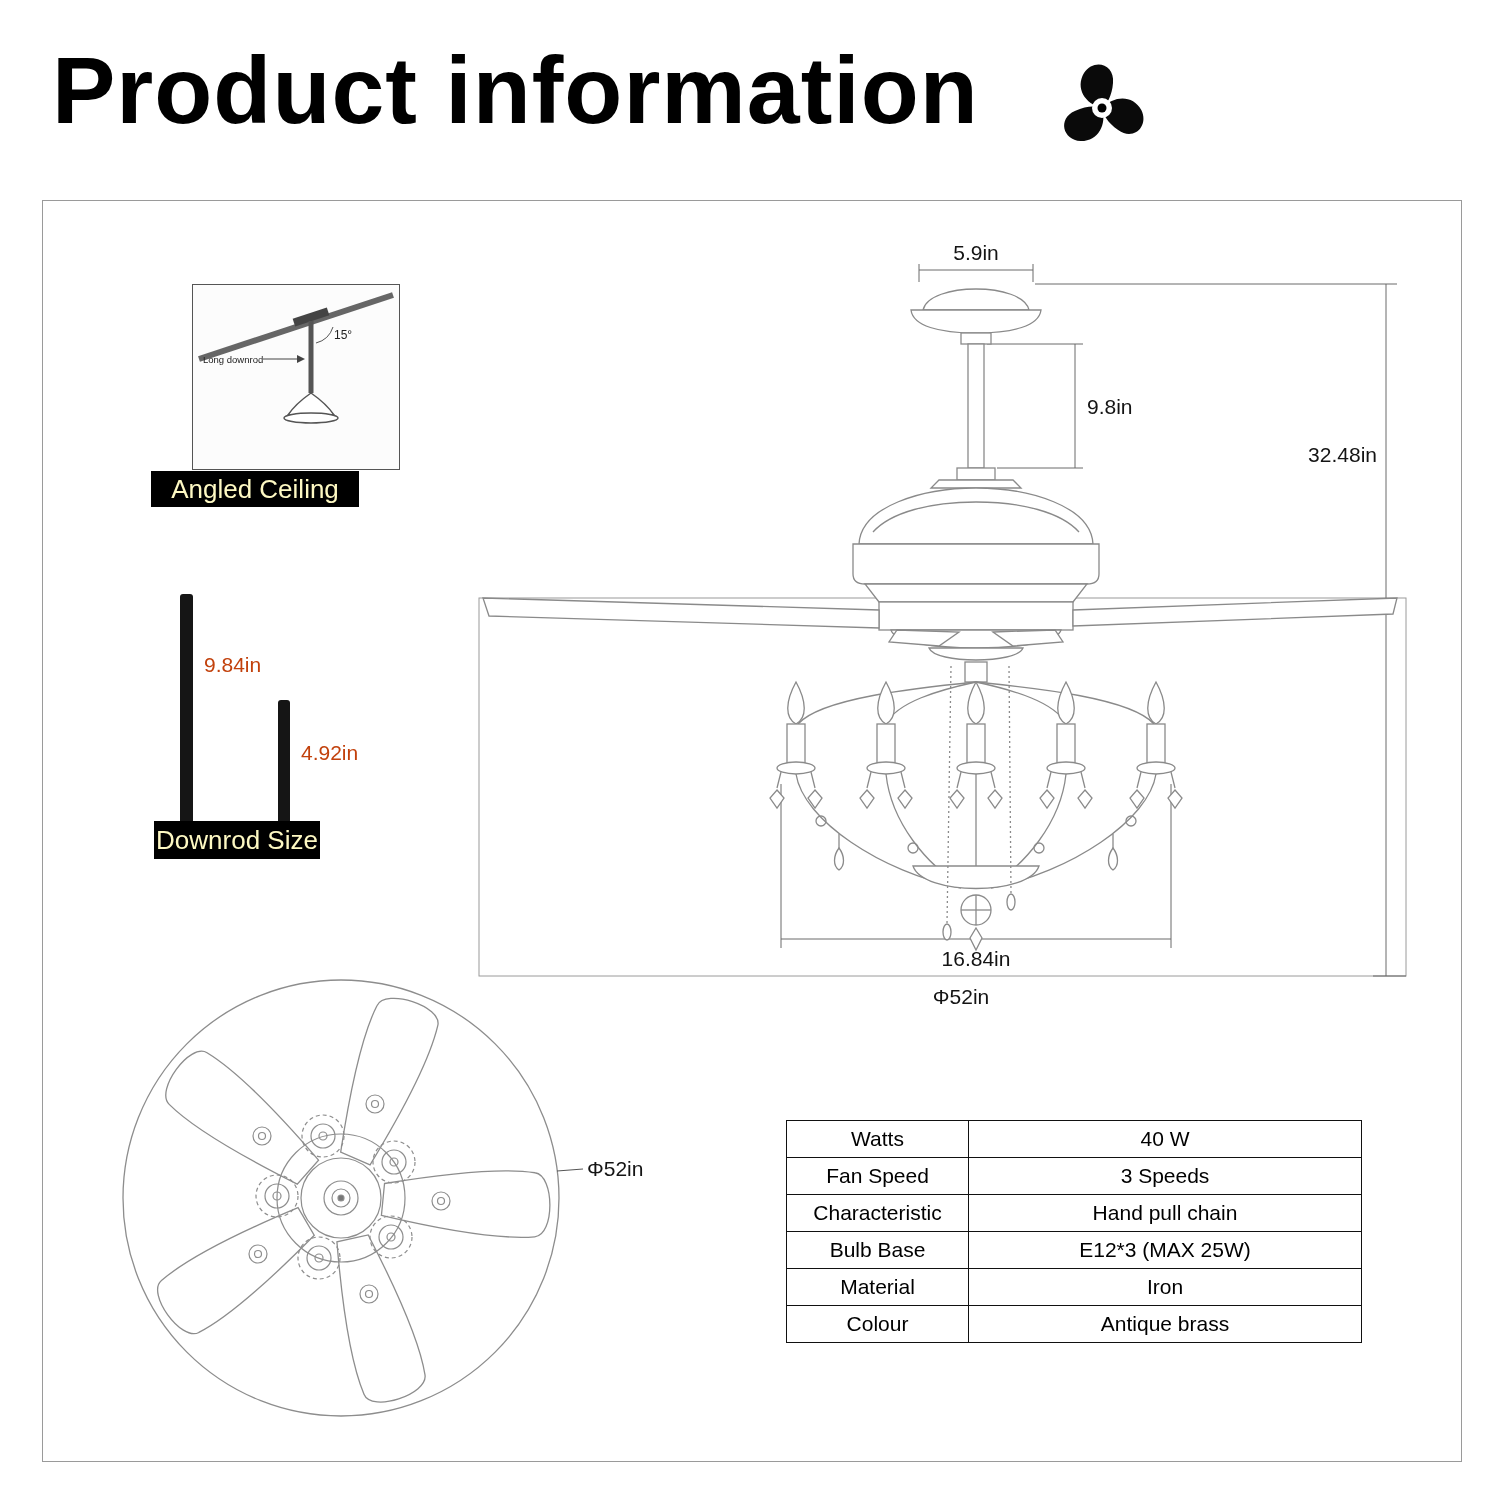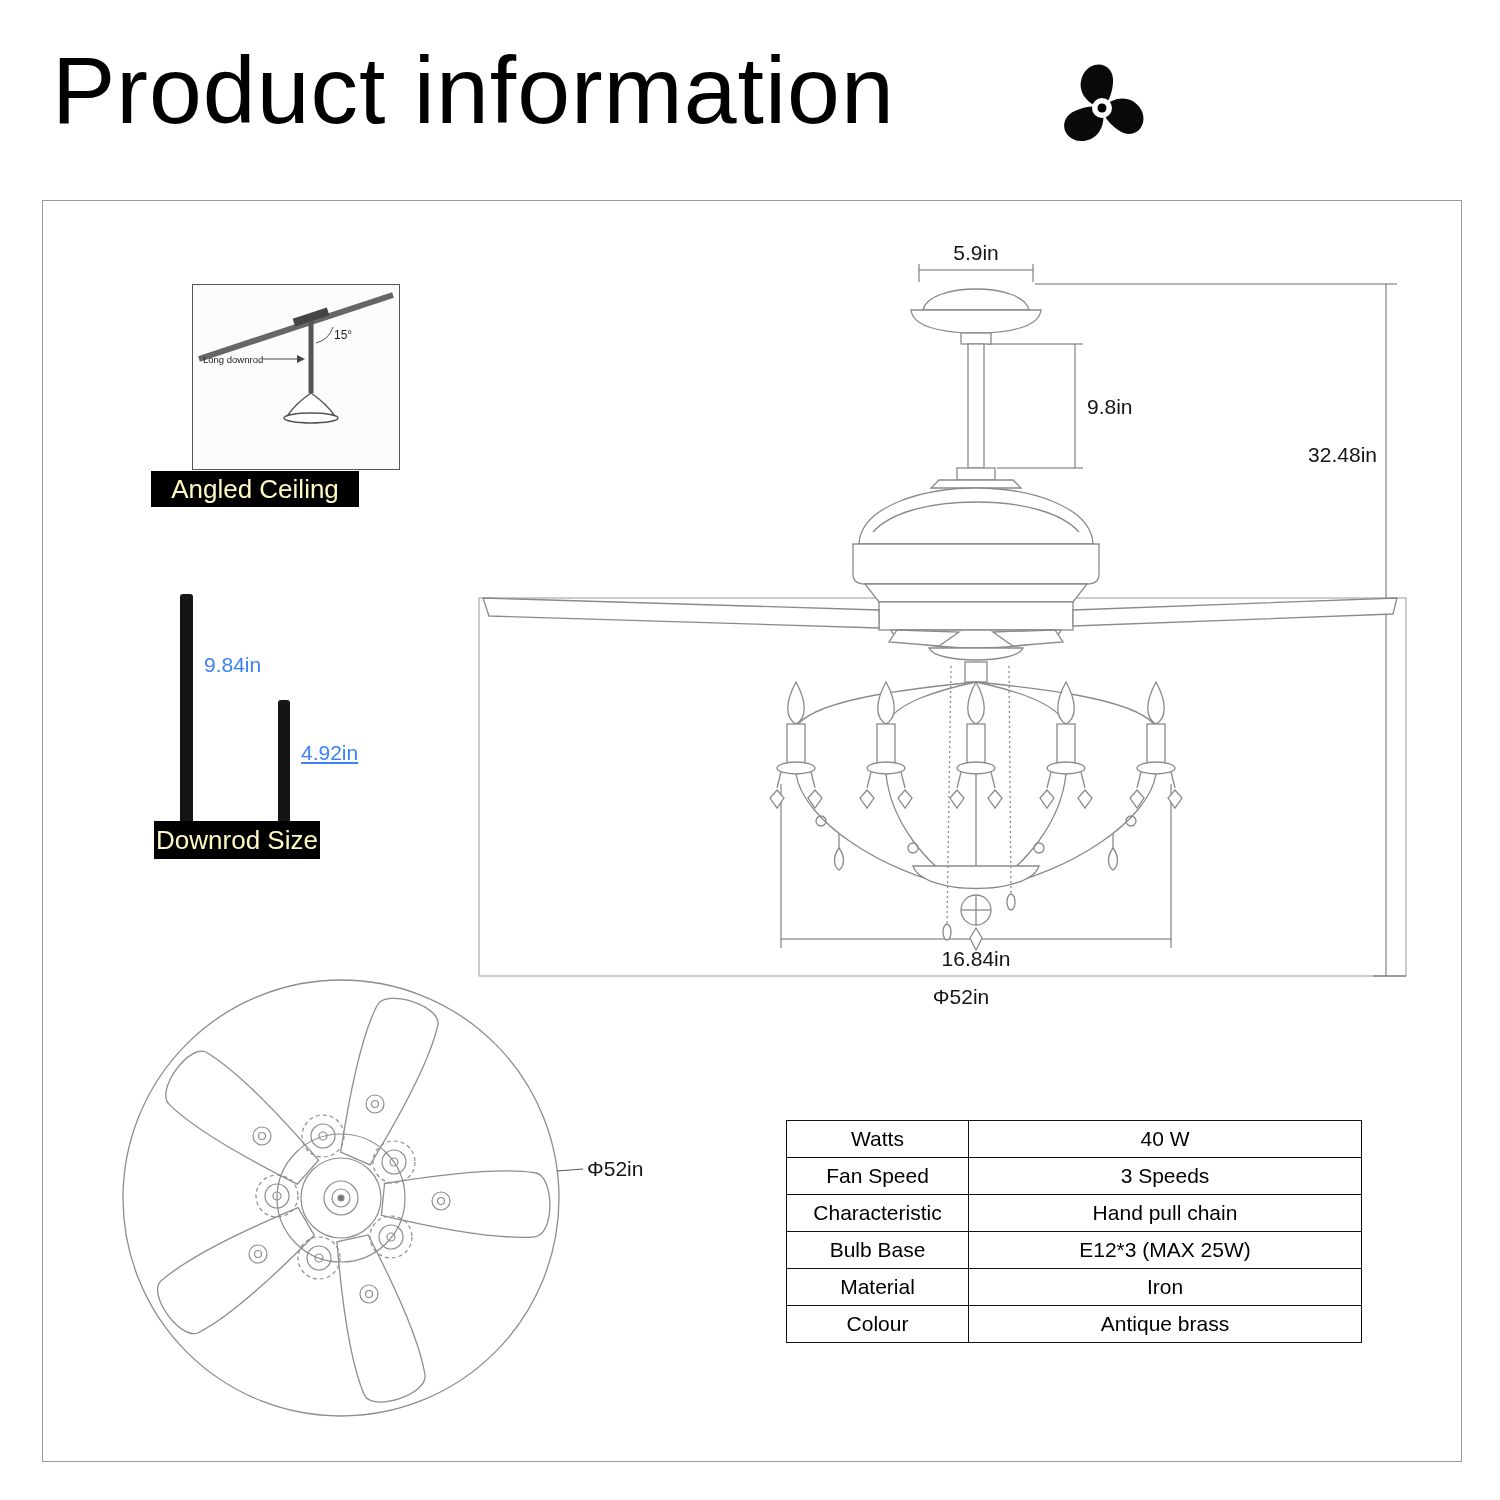--- a/index.html
+++ b/index.html
@@ -1,38 +1,38 @@
 <!DOCTYPE html>
 <html><head>
 <meta charset="utf-8">
 <style>
   * { margin:0; padding:0; box-sizing:border-box; }
   html,body { width:1500px; height:1500px; background:#fff; overflow:hidden;
     font-family:"Liberation Sans", sans-serif; color:#000; position:relative; }
 
-  .title { position:absolute; left:52px; top:36px; font-size:95px; font-weight:normal;
+  .title { position:absolute; left:52px; top:36px; font-size:95px; font-weight:bold;
     letter-spacing:1px; white-space:nowrap; }
   .fan-glyph { position:absolute; left:1052px; top:58px; width:100px; height:100px; }
 
   .main-box { position:absolute; left:42px; top:200px; width:1420px; height:1262px;
     border:1px solid #9a9a9a; }
 
   .angled-box { position:absolute; left:108px; top:83px; width:208px; height:186px;
     border:1px solid #555; background:#fcfcfc;margin-left:41px; }
   .caption-bar { position:absolute; background:#000; color:#fef9c3; text-align:center;
     font-size:26px; display:flex; align-items:center; justify-content:center; }
   .cap-angled { left:108px; top:270px; width:208px; height:36px; }
   .cap-downrod { left:111px; top:620px; width:166px; height:38px; }
 
   .rod { position:absolute; background:#151515; border-radius:3px 3px 0 0; }
   .rod-long { left:137px; top:393px; width:13px; height:227px; }
   .rod-short { left:235px; top:499px; width:12px; height:121px; }
-  .rod-label { position:absolute; font-size:21px; color:#3b82f6; white-space:nowrap; }
+  .rod-label { position:absolute; font-size:21px; color:#c2410c; white-space:nowrap; }
   .lab-long { left:161px; top:452px; }
-  .lab-short { left:258px; top:540px;text-decoration:underline; }
+  .lab-short { left:258px; top:540px; }
 
   .side-svg { position:absolute; left:418px; top:35px; width:960px; height:790px; }
   .top-svg { position:absolute; left:68px; top:762px; width:565px; height:470px; }
 
   svg text { font-family:"Liberation Sans", sans-serif; }
   .dim-text { font-size:21px; fill:#141414; }
   .draw { stroke:#8a8a8a; fill:#fff; stroke-width:1.3; }
   .lined { stroke:#8a8a8a; fill:none; stroke-width:1.3; }
   .dim { stroke:#6a6a6a; fill:none; stroke-width:1; }
 

